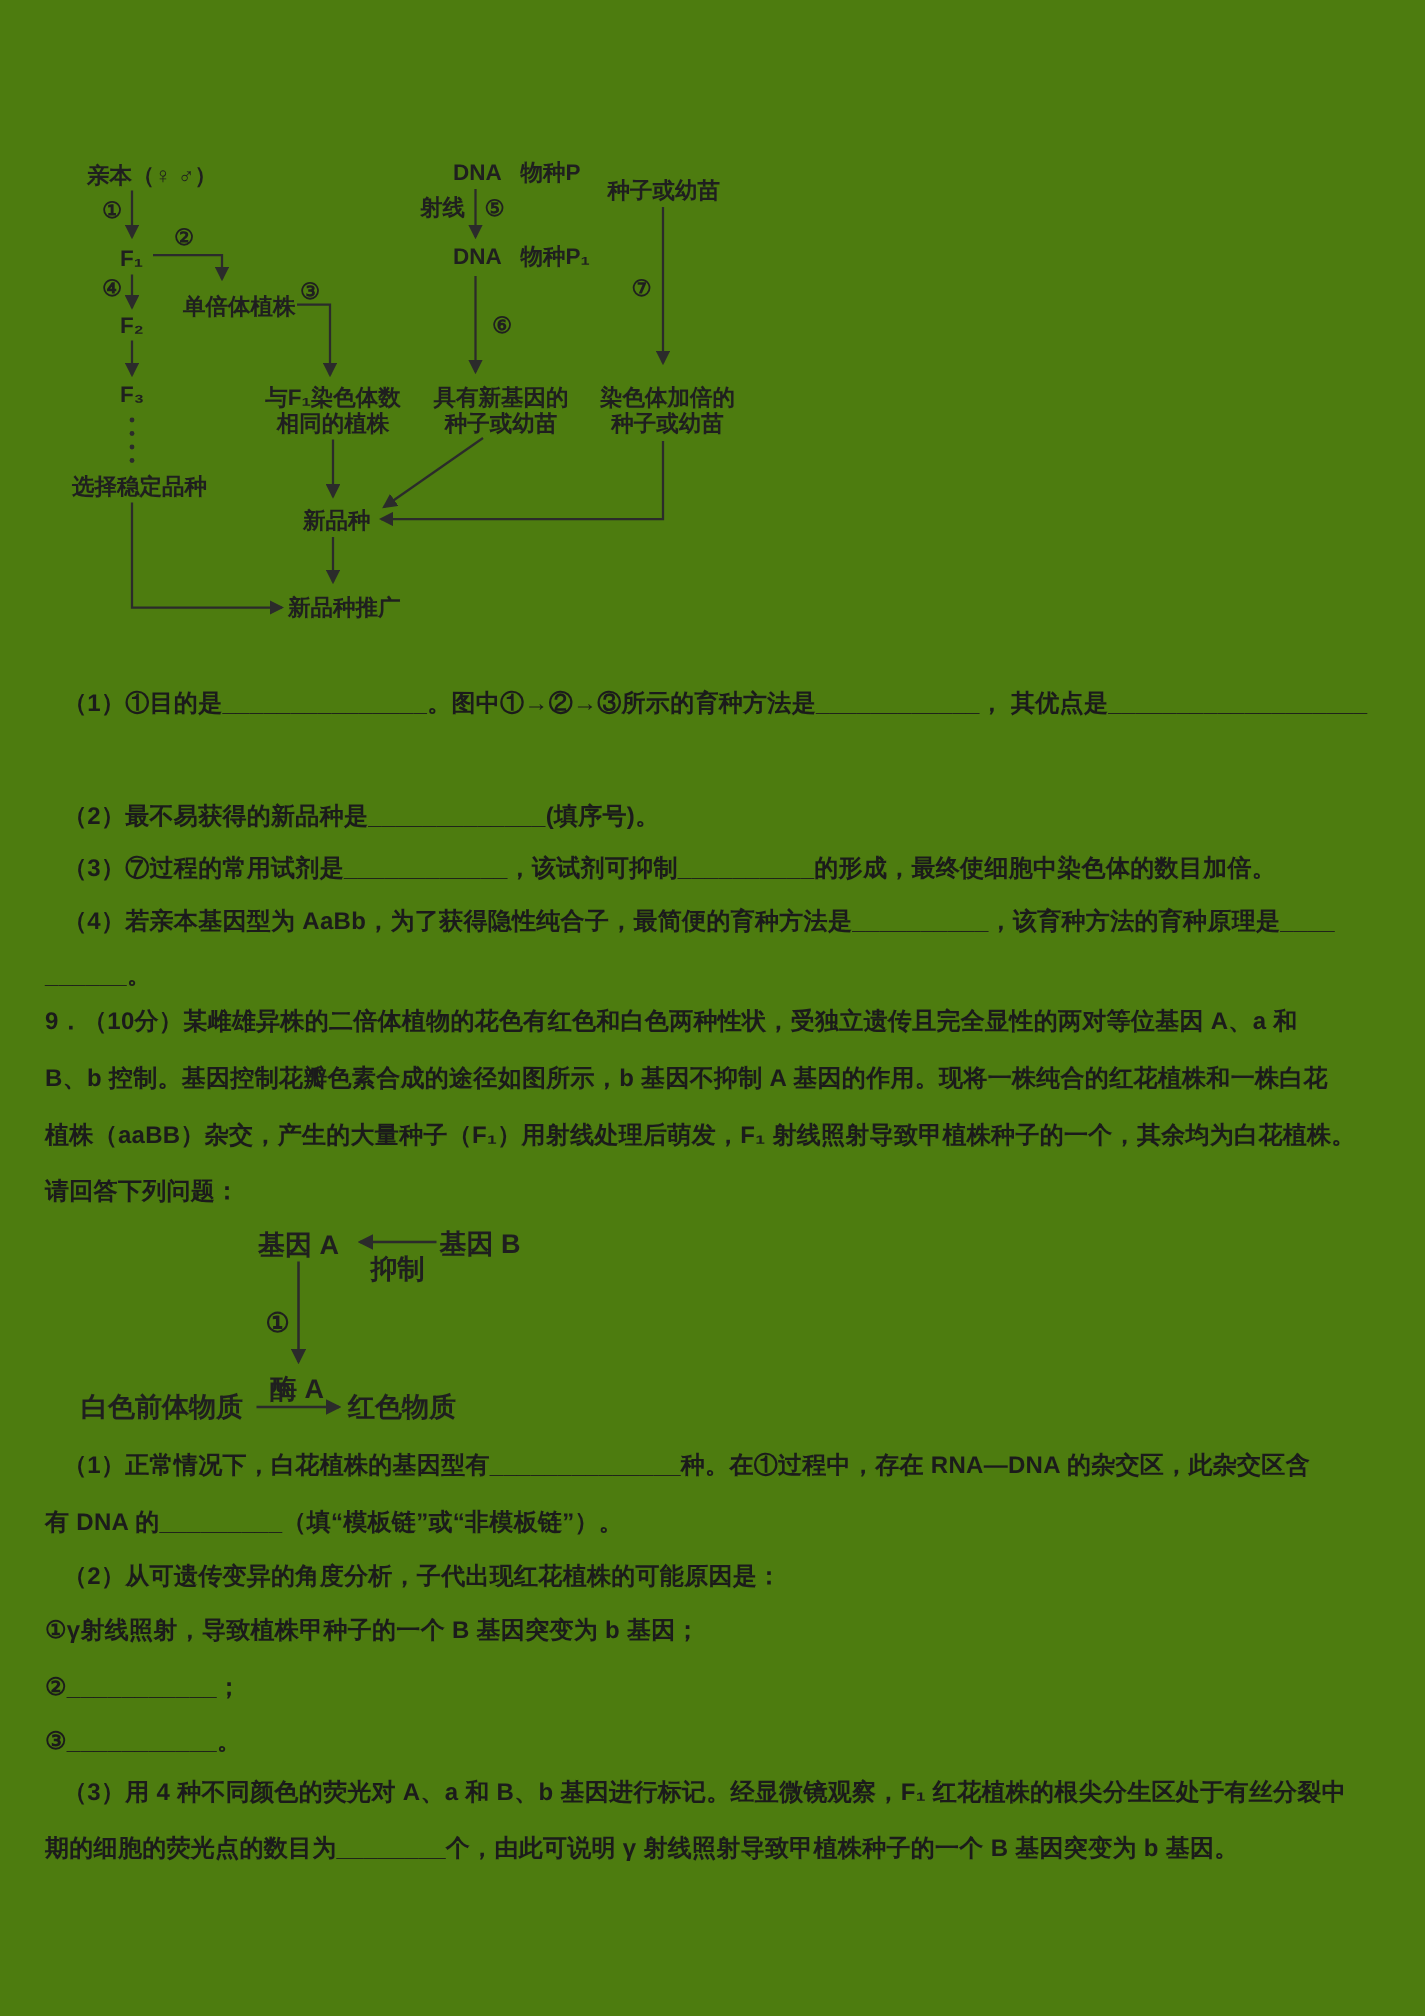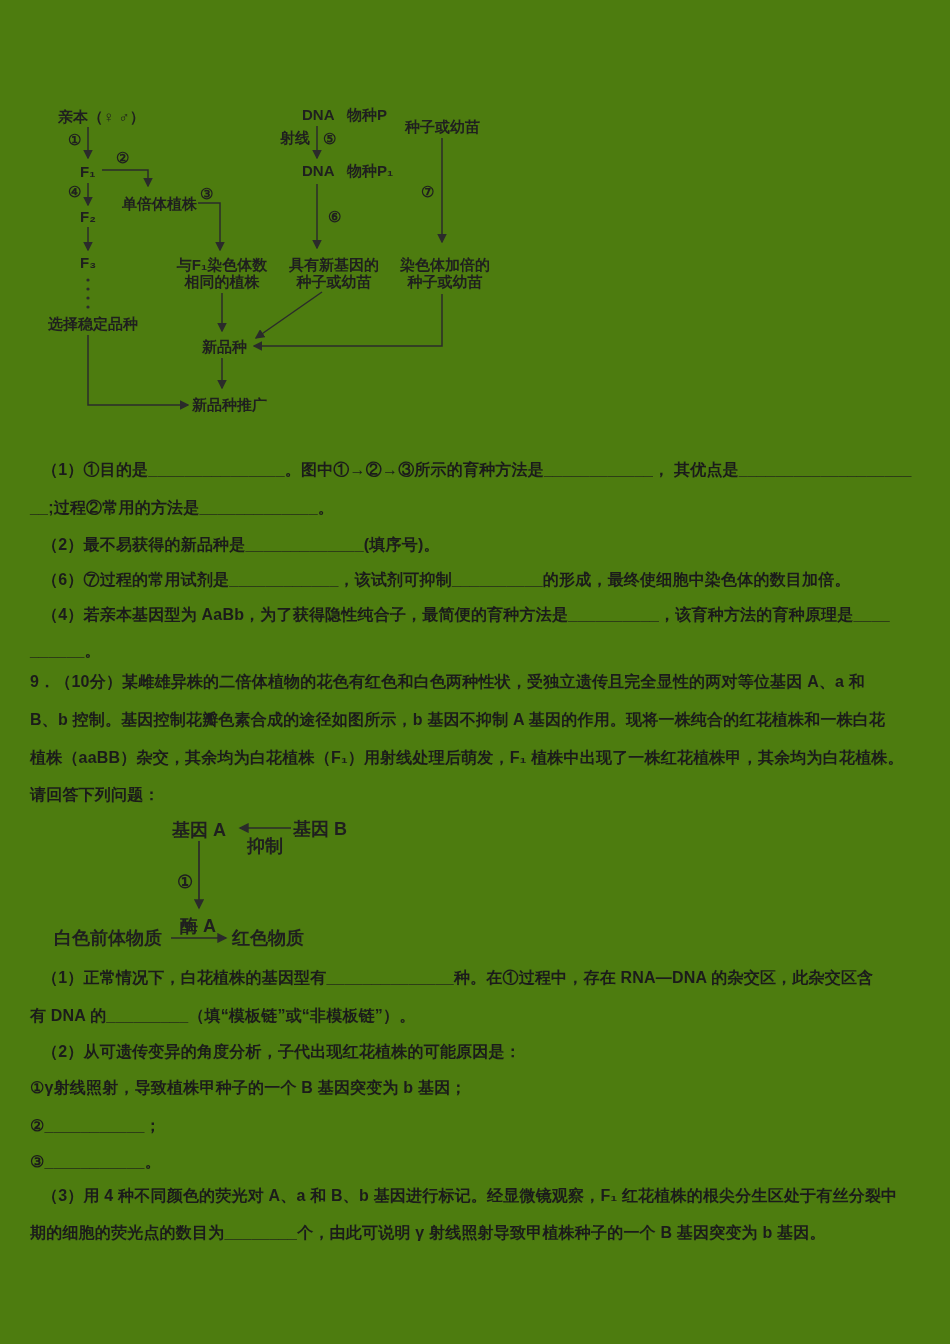--- a/index.html
+++ b/index.html
@@ -69,29 +69,28 @@
       <text x="365" y="32">种子或幼苗</text>
       <text x="381" y="97">⑦</text>
       <text x="405" y="170" text-anchor="middle">染色体加倍的</text>
       <text x="405" y="187" text-anchor="middle">种子或幼苗</text>
       <text x="162" y="252">新品种</text>
       <text x="152" y="310">新品种推广</text>
     </g>
   </svg>
 
   <div class="ln" style="left:42px;top:460px;">（1）①目的是_______________。图中①→②→③所示的育种方法是____________， 其优点是___________________</div>
-  <div class="ln" style="left:30px;top:498px;">__;过程②常用的方法是_____________。</div>
   <div class="ln" style="left:42px;top:535px;text-align:center;">（2）最不易获得的新品种是_____________(填序号)。</div>
-  <div class="ln" style="left:42px;top:570px;">（6）⑦过程的常用试剂是____________，该试剂可抑制__________的形成，最终使细胞中染色体的数目加倍。</div>
+  <div class="ln" style="left:42px;top:570px;">（3）⑦过程的常用试剂是____________，该试剂可抑制__________的形成，最终使细胞中染色体的数目加倍。</div>
   <div class="ln" style="left:42px;top:605px;">（4）若亲本基因型为 AaBb，为了获得隐性纯合子，最简便的育种方法是__________，该育种方法的育种原理是____</div>
   <div class="ln" style="left:30px;top:641px;">______。</div>
 
   <div class="ln" style="left:30px;top:672px;">9．（10分）某雌雄异株的二倍体植物的花色有红色和白色两种性状，受独立遗传且完全显性的两对等位基因 A、a 和</div>
   <div class="ln" style="left:30px;top:710px;">B、b 控制。基因控制花瓣色素合成的途径如图所示，b 基因不抑制 A 基因的作用。现将一株纯合的红花植株和一株白花</div>
-  <div class="ln" style="left:30px;top:748px;">植株（aaBB）杂交，其余均为白花植株（F₁）用射线处理后萌发，F₁ 植株中出现了一株红花植株甲，其余均为白花植株。</div>
+  <div class="ln" style="left:30px;top:748px;">植株（aaBB）杂交，产生的大量种子（F₁）用射线处理后萌发，F₁ 射线照射导致甲植株种子的一个，其余均为白花植株。</div>
   <div class="ln" style="left:30px;top:785px;">请回答下列问题：</div>
 
   <svg class="d2" width="330" height="150" viewBox="0 0 330 150">
     <defs>
       <marker id="ah2" viewBox="0 0 10 10" refX="8.5" refY="5" markerWidth="6" markerHeight="6" orient="auto-start-reverse">
         <path d="M0,0L10,5L0,10z" fill="#2b2b2b"></path>
       </marker>
     </defs>
     <g stroke="#2b2b2b" stroke-width="1.7" fill="none">
       <line x1="251" y1="20" x2="200" y2="20" marker-end="url(#ah2)"></line>

